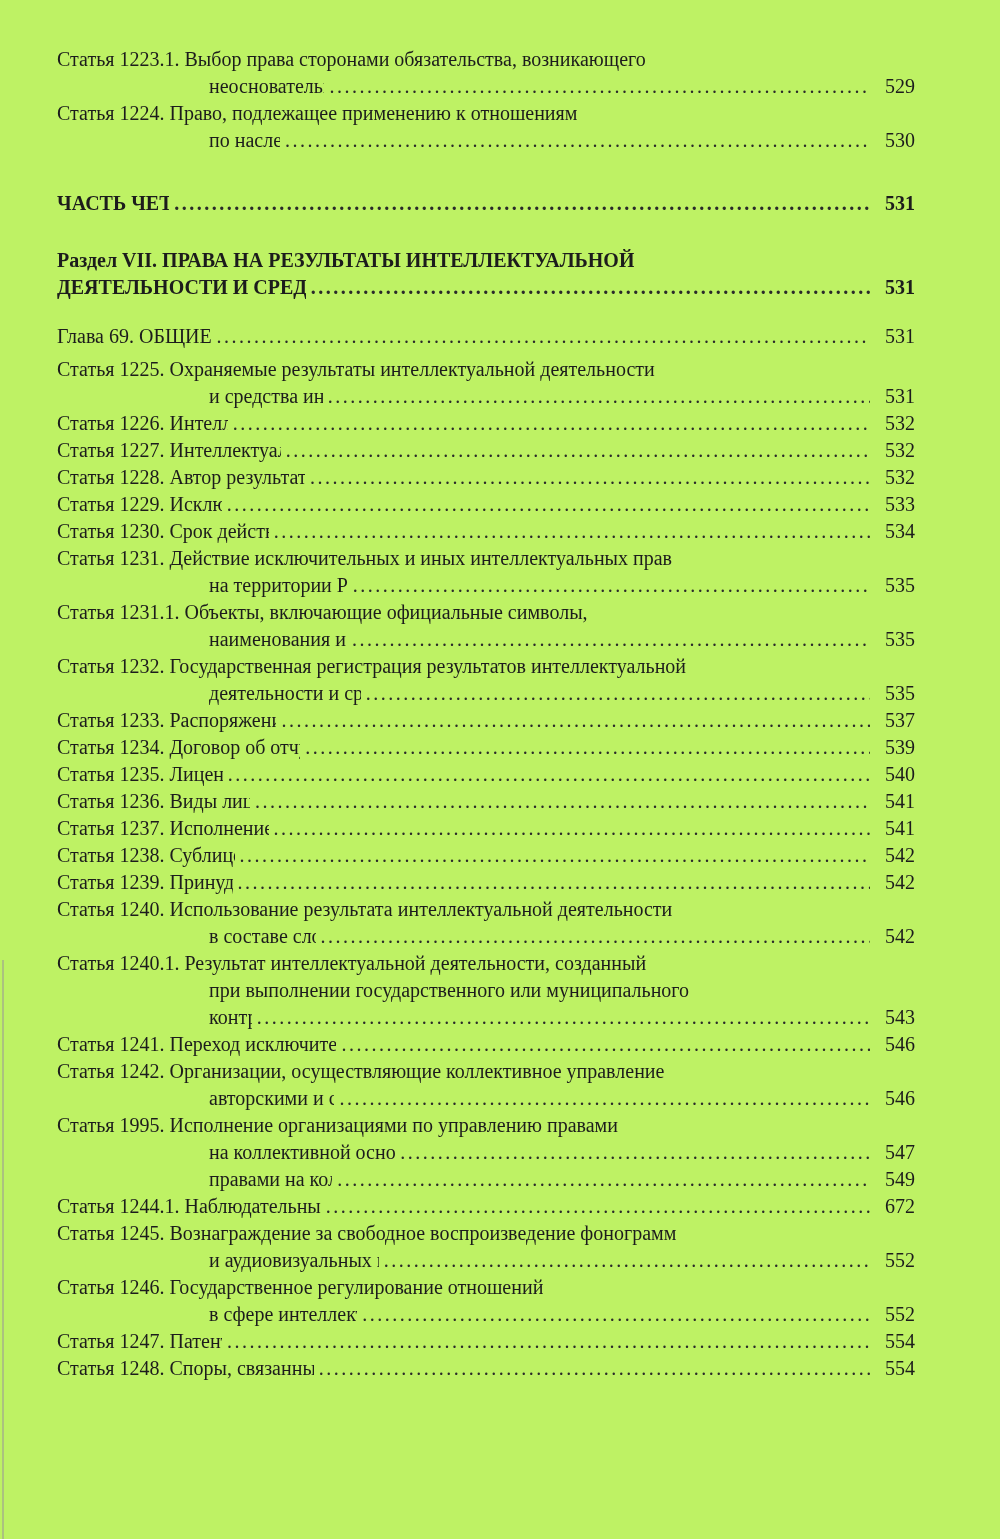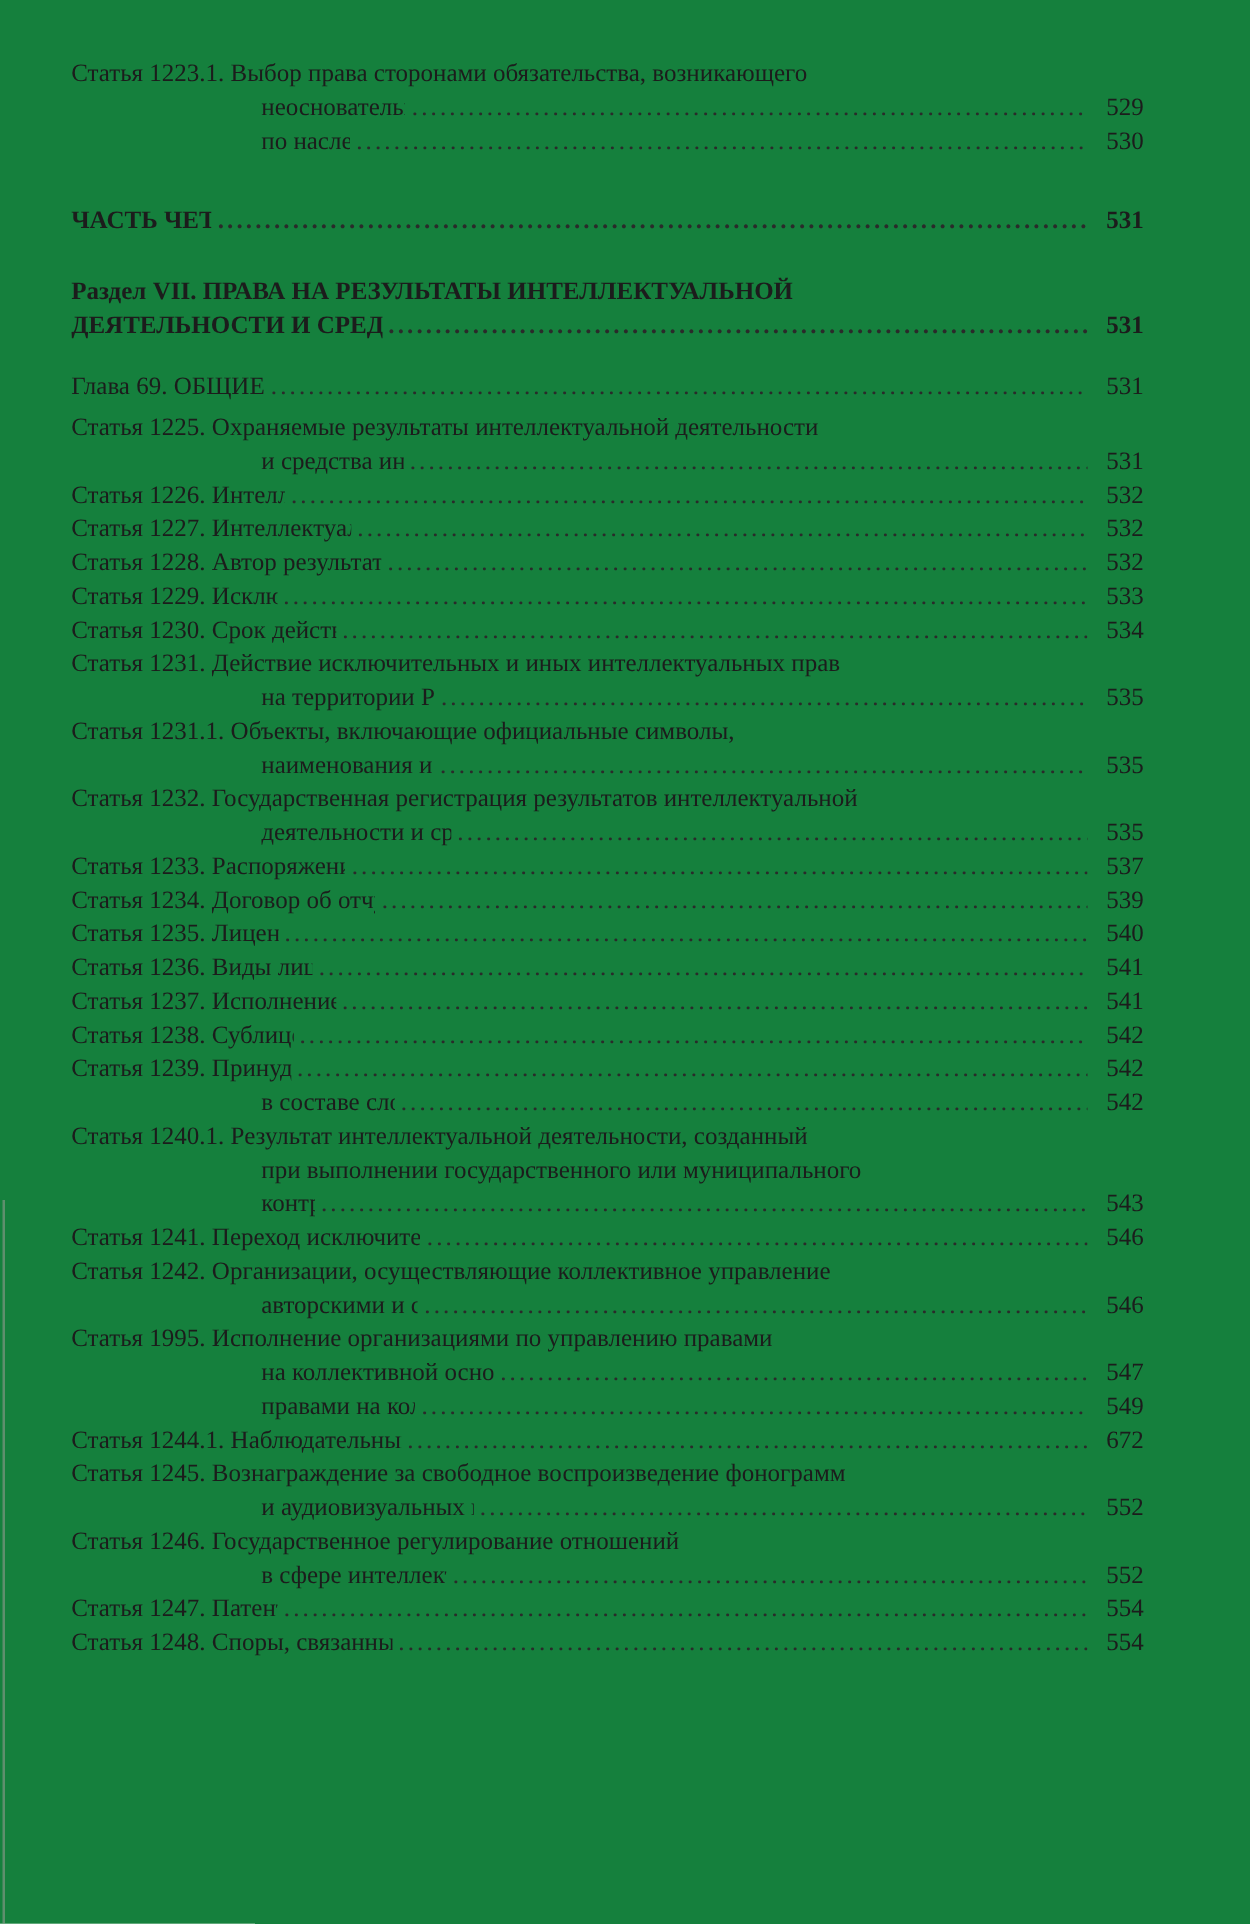--- a/index.html
+++ b/index.html
@@ -11,21 +11,21 @@
     height: 1539px;
     background: #fbfaf7;
     font-family: "Liberation Serif", "DejaVu Serif", serif;
     color: #1c1c1c;
     position: relative;
     overflow: hidden;
   }
   .sheet {
     position: absolute;
     inset: 0;
-    background: #15803d;
+    background: #bef264;
   }
   .scan-edge {
     position: absolute;
     left: 2px;
     top: 960px;
     bottom: 0;
     width: 2px;
     background: #9a9a96;
     opacity: 0.55;
   }
@@ -95,20 +95,23 @@
         <div class="line">
           <span class="text">Статья 1223.1. Выбор права сторонами обязательства, возникающего</span>
         </div>
         <div class="line cont last">
           <span class="text">неосновательного обогащения</span>
           <span class="leader"></span>
           <span class="pagenum">529</span>
         </div>
       </div>
       <div class="entry article">
+        <div class="line">
+          <span class="text">Статья 1224. Право, подлежащее применению к отношениям</span>
+        </div>
         <div class="line cont last">
           <span class="text">по наследованию</span>
           <span class="leader"></span>
           <span class="pagenum">530</span>
         </div>
       </div>
       <div class="entry part">
         <div class="line last">
           <span class="text">ЧАСТЬ ЧЕТВЕРТАЯ</span>
           <span class="leader"></span>
@@ -250,20 +253,23 @@
         </div>
       </div>
       <div class="entry article">
         <div class="line last">
           <span class="text">Статья 1239. Принудительная лицензия</span>
           <span class="leader"></span>
           <span class="pagenum">542</span>
         </div>
       </div>
       <div class="entry article">
+        <div class="line">
+          <span class="text">Статья 1240. Использование результата интеллектуальной деятельности</span>
+        </div>
         <div class="line cont last">
           <span class="text">в составе сложного объекта</span>
           <span class="leader"></span>
           <span class="pagenum">542</span>
         </div>
       </div>
       <div class="entry article">
         <div class="line">
           <span class="text">Статья 1240.1. Результат интеллектуальной деятельности, созданный</span>
         </div>

